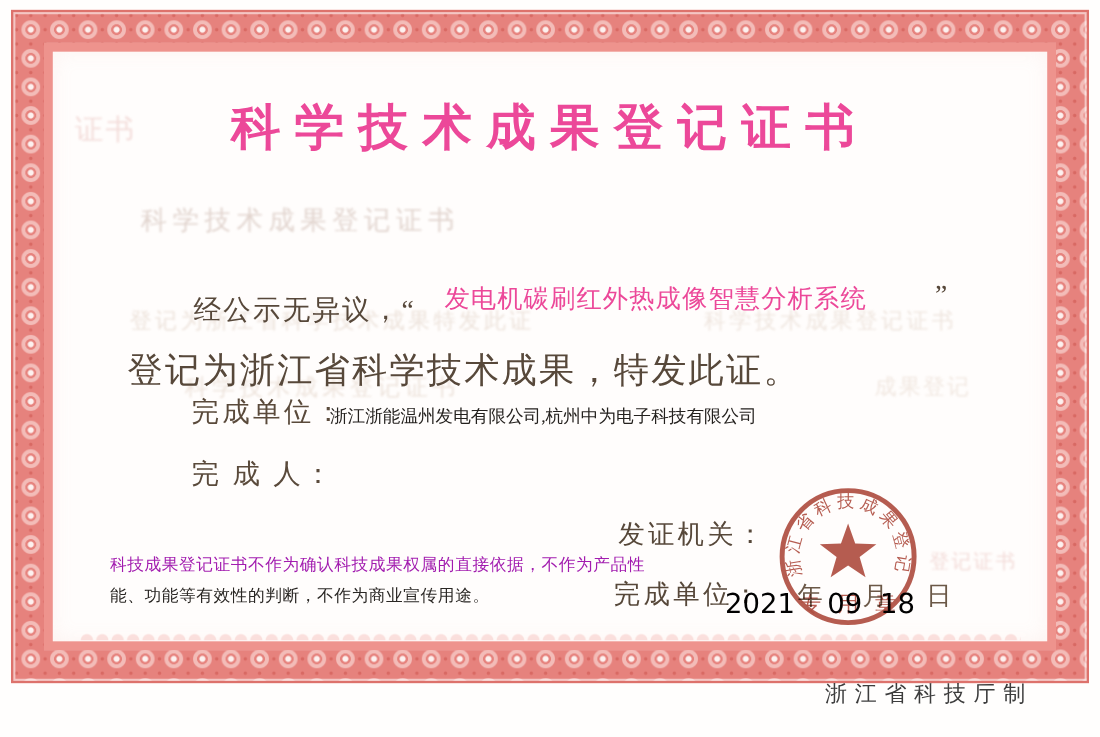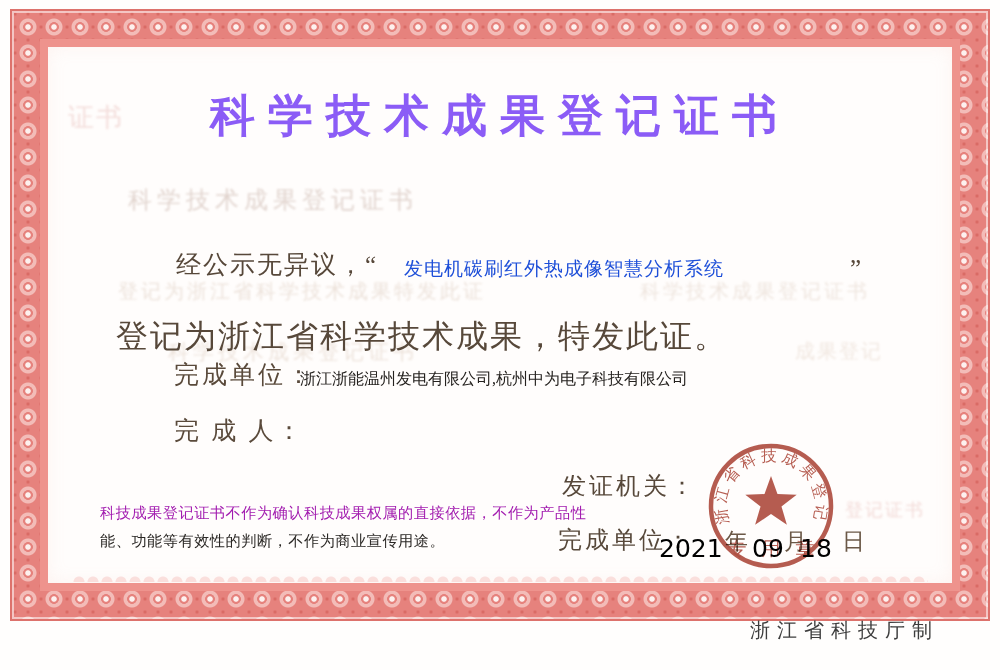--- a/index.html
+++ b/index.html
@@ -24,29 +24,29 @@
     position:absolute;inset:28px;
     border:8px solid #ee938d;background:#fffdfc;
     box-shadow: inset 0 0 18px rgba(240,170,160,.12);
   }
   
   .content{position:absolute;inset:0;z-index:3;}
   .abs{position:absolute;white-space:nowrap;}
   .title{
     left:70px;right:70px;top:86px;text-align:center;
     font-family:"DejaVu Sans","Liberation Sans",sans-serif;
-    font-weight:bold;font-size:45px;letter-spacing:13px;color:#8b5cf6;
+    font-weight:bold;font-size:45px;letter-spacing:13px;color:#ec4899;
   }
   .kai{color:#57483a;font-family:"Liberation Serif",serif;}
   .sans{font-family:"DejaVu Sans","Liberation Sans",sans-serif;}
   .reg-row{left:636px;top:179px;display:flex;align-items:baseline;}
   .reg-label{font-size:20px;letter-spacing:2px;color:#6b5847;}
   .reg-number{font-size:23px;color:#111;margin-left:4px;font-family:"DejaVu Sans","Liberation Sans",sans-serif;}
-  .l1-prefix{left:176px;top:248px;font-size:25px;letter-spacing:2px;}
-  .achievement{left:404px;top:256px;font-size:19px;letter-spacing:1px;color:#1d4ed8;}
+  .l1-prefix{left:176px;top:265px;font-size:25px;letter-spacing:2px;}
+  .achievement{left:404px;top:256px;font-size:23px;letter-spacing:1px;color:#ec4899;}
   .l1-close{left:850px;top:255px;font-size:25px;}
   .l2{left:116px;top:315px;font-size:32px;letter-spacing:2px;}
   .unit-label{left:174px;top:358px;font-size:25px;letter-spacing:3px;color:#5a4a3b;text-align:center;}
   .unit-value{left:300px;top:369px;font-size:16px;color:#24211e;}
   .people-label{left:174px;top:414px;font-size:25px;letter-spacing:3px;color:#5a4a3b;}
   .people-value{left:308px;top:427px;font-size:14.8px;color:#24211e;}
   .disc1{left:100px;top:503px;font-size:15.2px;letter-spacing:.5px;color:#a21caf;}
   .disc2{left:100px;top:531px;font-size:15.2px;letter-spacing:.5px;color:#2a2724;}
   .authority-label{left:562px;top:470px;font-size:24px;letter-spacing:3px;}
   .date-label{left:558px;top:524px;font-size:24px;letter-spacing:3px;}

